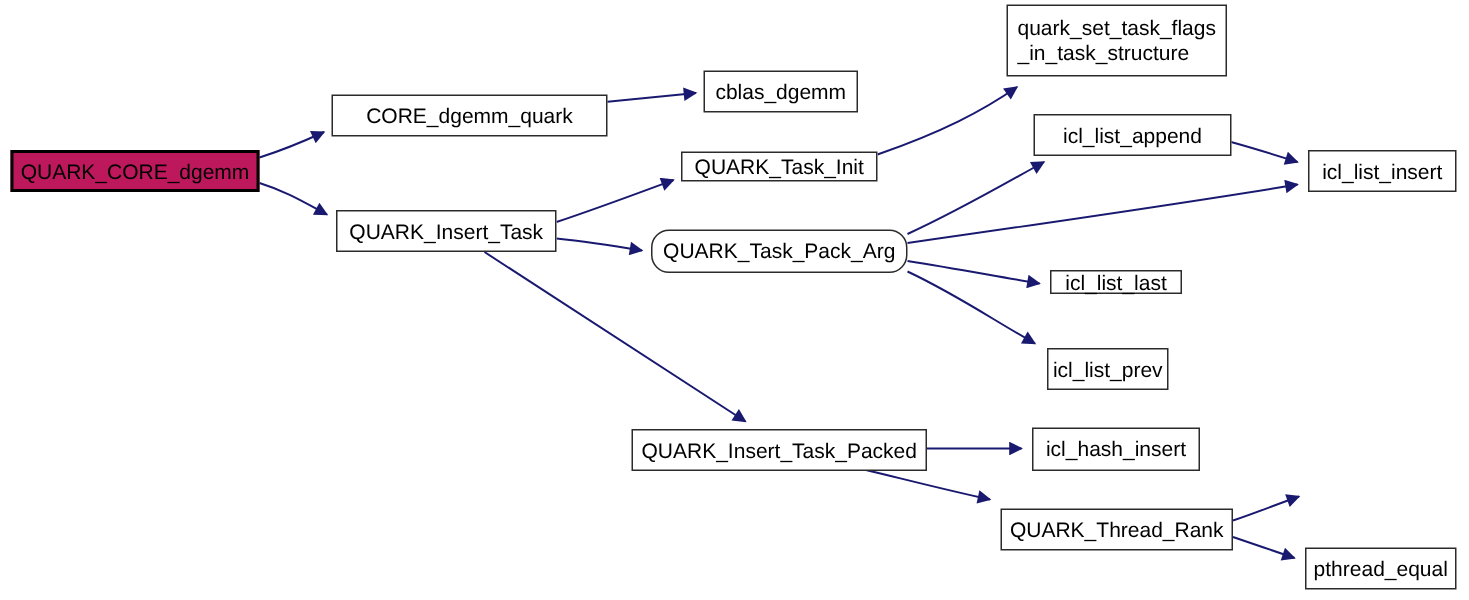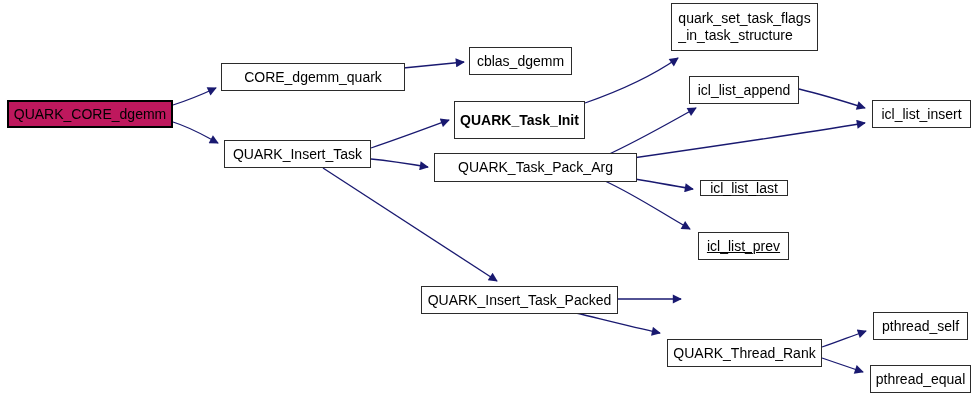--- a/index.html
+++ b/index.html
@@ -73,37 +73,37 @@
   </svg>
 
   <div class="node root" style="left:7px; top:100px; width:166px; height:28px;">QUARK_CORE_dgemm</div>
 
   <div class="node" style="left:221px; top:63px; width:184px; height:28px;">CORE_dgemm_quark</div>
 
   <div class="node" style="left:469px; top:47px; width:103px; height:28px;">cblas_dgemm</div>
 
   <div class="node" style="left:224px; top:140px; width:147px; height:28px;">QUARK_Insert_Task</div>
 
-  <div class="node" style="left:454px; top:101px; width:131px; height:38px;font-weight:bold;">QUARK_Task_Init</div>
+  <div class="node" style="left:454px; top:101px; width:131px; height:20px;">QUARK_Task_Init</div>
 
-  <div class="node" style="left:434px; top:153px; width:203px; height:29px;">QUARK_Task_Pack_Arg</div>
+  <div class="node" style="left:434px; top:153px; width:171px; height:29px;border-radius:12px;">QUARK_Task_Pack_Arg</div>
 
   <div class="node" style="left:671px; top:3px; width:147px; height:48px;">quark_set_task_flags
 _in_task_structure</div>
 
-  <div class="node" style="left:689px; top:76px; width:110px; height:28px;">icl_list_append</div>
+  <div class="node" style="left:689px; top:76px; width:132px; height:28px;">icl_list_append</div>
 
   <div class="node" style="left:872px; top:100px; width:99px; height:28px;">icl_list_insert</div>
 
   <div class="node" style="left:700px; top:180px; width:88px; height:16px;">icl_list_last</div>
 
-  <div class="node" style="left:698px; top:232px; width:91px; height:28px;text-decoration:underline;">icl_list_prev</div>
+  <div class="node" style="left:698px; top:232px; width:81px; height:28px;">icl_list_prev</div>
 
   <div class="node" style="left:421px; top:286px; width:197px; height:28px;">QUARK_Insert_Task_Packed</div>
 
+  <div class="node" style="left:688px; top:285px; width:112px; height:29px;">icl_hash_insert</div>
 
   <div class="node" style="left:667px; top:339px; width:155px; height:28px;">QUARK_Thread_Rank</div>
 
-  <div class="node" style="left:873px; top:312px; width:95px; height:28px;">pthread_self</div>
 
   <div class="node" style="left:870px; top:365px; width:101px; height:28px;">pthread_equal</div>
 
 </div>
 
 </body></html>

